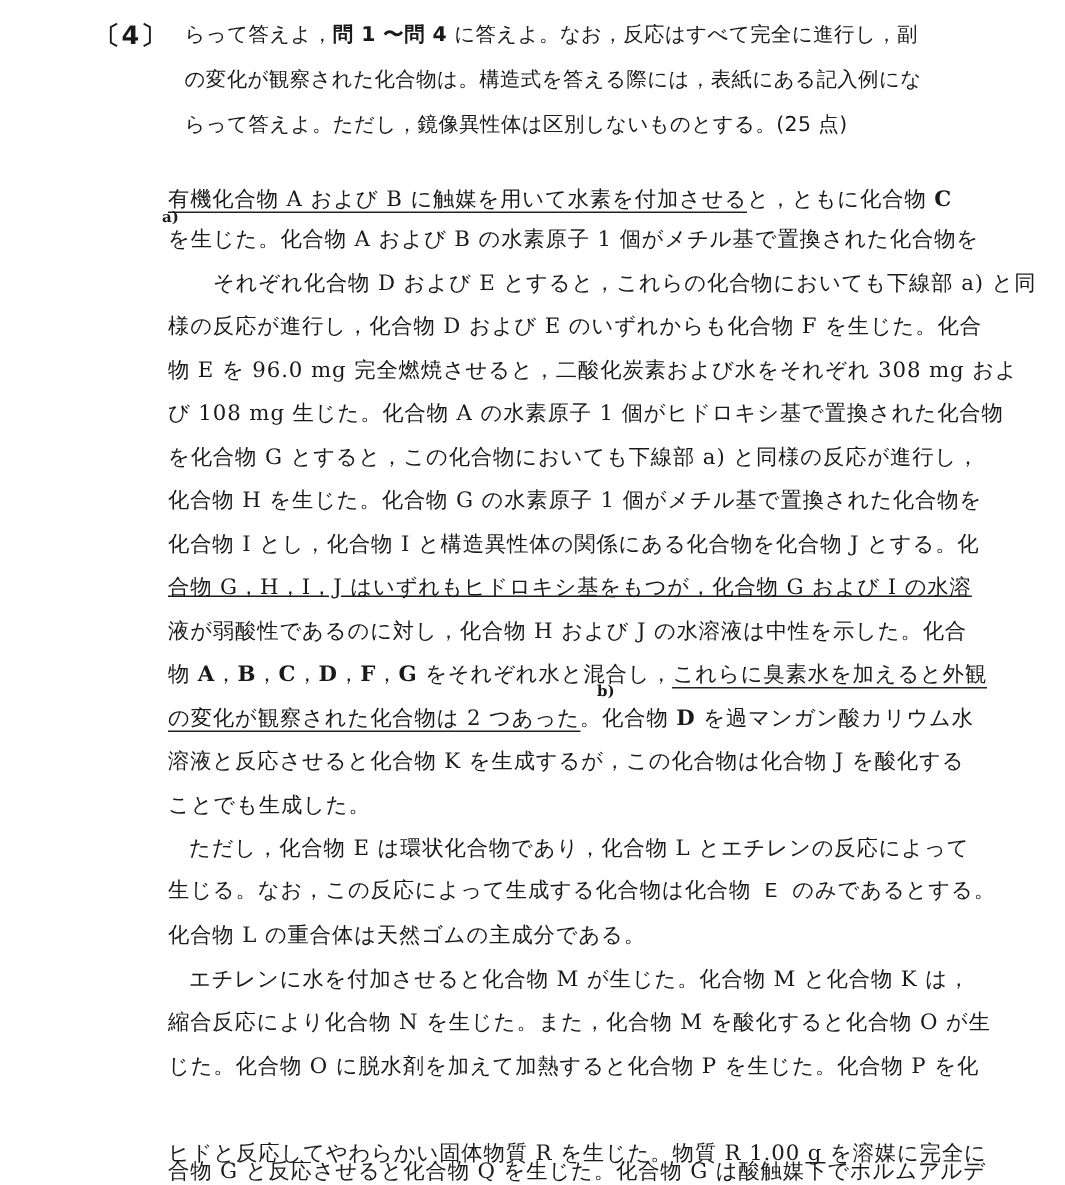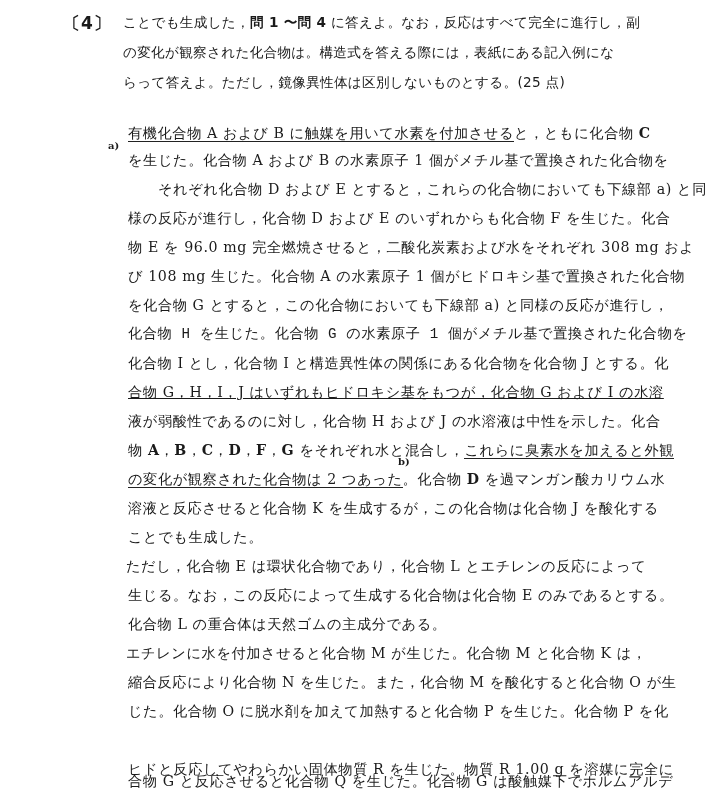--- a/index.html
+++ b/index.html
@@ -19,72 +19,72 @@
   .intro-line {
     position: absolute; left: 60px; font-size: 13.6px; white-space: nowrap;
     font-family: "DejaVu Sans", "Liberation Sans", sans-serif;
     letter-spacing: 0.3px;
   }
   .intro-line b { font-weight: bold; }
   .body-text {
     position: absolute; left: 112px; top: 120px; width: 500px;
   }
   .line {
-    position: absolute; left: 16px; font-size: 14.2px; white-space: nowrap;
+    position: absolute; left: 0; font-size: 14.2px; white-space: nowrap;
     letter-spacing: 0.6px; height: 20px; line-height: 20px;
   }
   .line.indent { left: 14px; }
   .line b { font-weight: bold; }
   .ul { border-bottom: 1.6px solid #222; }
   .marker {
     position: absolute; font-size: 10px; font-weight: bold;
   }
 </style>
 </head>
 <body>
 
 <div class="header">
   <div class="qnum">〔4〕</div>
   <div class="intro-line" style="top:2px;">
-    <span>ことでも生成した，</span><b>問 1 〜問 4</b><span> に答えよ。なお，反応はすべて完全に進行し，副</span>
+    <span>らって答えよ，</span><b>問 1 〜問 4</b><span> に答えよ。なお，反応はすべて完全に進行し，副</span>
   </div>
   <div class="intro-line" style="top:32px;">の変化が観察された化合物は。構造式を答える際には，表紙にある記入例にな</div>
   <div class="intro-line" style="top:62px;">らって答えよ。ただし，鏡像異性体は区別しないものとする。(25 点)</div>
 </div>
 
 <div class="body-text">
 
   <div class="line" style="top:3px;">
     <span class="ul">有機化合物 A および B に触媒を用いて水素を付加させる</span><span>と，ともに化合物 <b>C</b></span>
   </div>
   <span class="marker" style="left:-4px; top:20px;">a)</span>
 
   <div class="line" style="top:30px;">を生じた。化合物 A および B の水素原子 1 個がメチル基で置換された化合物を</div>
   <div class="line" style="top:59px;margin-left:30px;">それぞれ化合物 D および E とすると，これらの化合物においても下線部 a) と同</div>
   <div class="line" style="top:88px;">様の反応が進行し，化合物 D および E のいずれからも化合物 F を生じた。化合</div>
   <div class="line" style="top:117px;">物 E を 96.0 mg 完全燃焼させると，二酸化炭素および水をそれぞれ 308 mg およ</div>
   <div class="line" style="top:146px;">び 108 mg 生じた。化合物 A の水素原子 1 個がヒドロキシ基で置換された化合物</div>
   <div class="line" style="top:175px;">を化合物 G とすると，この化合物においても下線部 a) と同様の反応が進行し，</div>
-  <div class="line" style="top:204px;font-family:Liberation Mono, monospace;">化合物 H を生じた。化合物 G の水素原子 1 個がメチル基で置換された化合物を</div>
+  <div class="line" style="top:204px;">化合物 H を生じた。化合物 G の水素原子 1 個がメチル基で置換された化合物を</div>
   <div class="line" style="top:233px;">化合物 I とし，化合物 I と構造異性体の関係にある化合物を化合物 J とする。化</div>
   <div class="line" style="top:262px;text-decoration:underline;">合物 G，H，I，J はいずれもヒドロキシ基をもつが，化合物 G および I の水溶</div>
   <div class="line" style="top:291px;">液が弱酸性であるのに対し，化合物 H および J の水溶液は中性を示した。化合</div>
 
   <div class="line" style="top:320px;">
     <span>物 <b>A</b>，<b>B</b>，<b>C</b>，<b>D</b>，<b>F</b>，<b>G</b> をそれぞれ水と混合し，</span><span class="ul">これらに臭素水を加えると外観</span>
   </div>
   <span class="marker" style="left:286px; top:336px;">b)</span>
   <div class="line" style="top:349px;">
     <span class="ul">の変化が観察された化合物は 2 つあった</span><span>。化合物 <b>D</b> を過マンガン酸カリウム水</span>
   </div>
 
   <div class="line" style="top:378px;">溶液と反応させると化合物 K を生成するが，この化合物は化合物 J を酸化する</div>
   <div class="line" style="top:407px;">ことでも生成した。</div>
   <div class="line indent" style="top:436px;text-align:right;">ただし，化合物 E は環状化合物であり，化合物 L とエチレンの反応によって</div>
-  <div class="line" style="top:465px;">生じる。なお，この反応によって生成する化合物は化合物 E のみであるとする。</div>
+  <div class="line" style="top:465px;font-family:Liberation Mono, monospace;">生じる。なお，この反応によって生成する化合物は化合物 E のみであるとする。</div>
   <div class="line" style="top:494px;">化合物 L の重合体は天然ゴムの主成分である。</div>
   <div class="line indent" style="top:523px;">エチレンに水を付加させると化合物 M が生じた。化合物 M と化合物 K は，</div>
   <div class="line" style="top:552px;">縮合反応により化合物 N を生じた。また，化合物 M を酸化すると化合物 O が生</div>
   <div class="line" style="top:581px;">じた。化合物 O に脱水剤を加えて加熱すると化合物 P を生じた。化合物 P を化</div>
   <div class="line" style="top:610px;margin-top:41px;">合物 G と反応させると化合物 Q を生じた。化合物 G は酸触媒下でホルムアルデ</div>
   <div class="line" style="top:639px;">ヒドと反応してやわらかい固体物質 R を生じた。物質 R 1.00 g を溶媒に完全に</div>
   <div class="line" style="top:668px;">溶解させ，この溶液 100 mL の浸透圧を 300 K で測定したところ，浸透圧は</div>
 
 </div>
 

